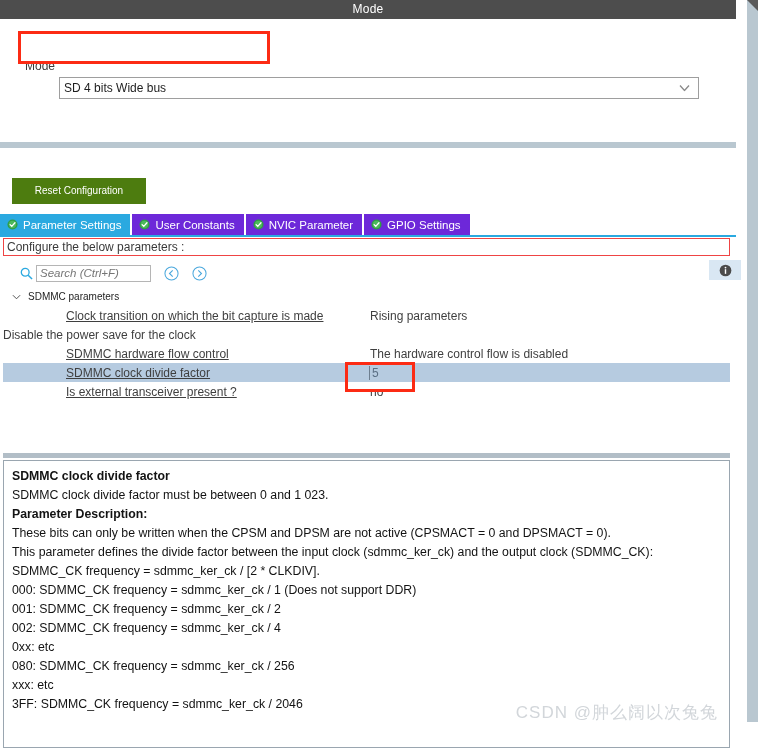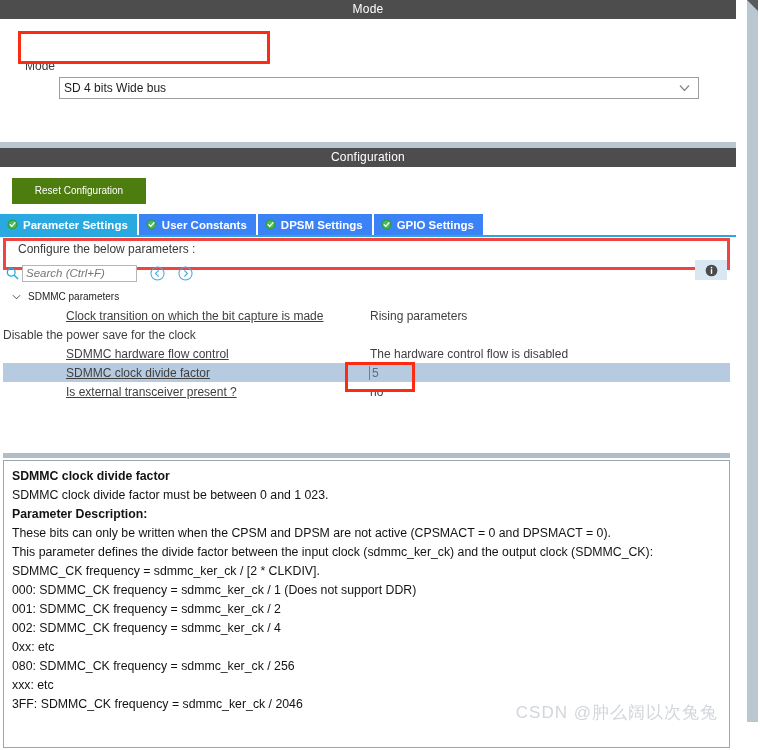--- a/index.html
+++ b/index.html
@@ -167,30 +167,29 @@
 
   
   .tabs {
     position: absolute;
     left: 0;
     top: 47px;
     width: 736px;
     height: 21px;
     display: flex;
     align-items: center;
-    font-weight: bold;
   }
   .tab {
     height: 21px;
     display: flex;
     align-items: center;
     padding: 0 9px 0 7px;
     font-size: 11.5px;
     color: #ffffff;
-    background: #3b82f6;
+    background: #6d28d9;
     margin-right: 2px;
     box-sizing: border-box;
     white-space: nowrap;
   }
   .tab.active {
     background: #2aa9e0;
   }
   .tab-check {
     width: 11px;
     height: 11px;
@@ -205,34 +204,34 @@
     height: 2px;
     background: #2aa9e0;
   }
 
   
   .configure-bar {
     position: absolute;
     left: 3px;
     top: 71px;
     width: 727px;
-    height: 32px;
-    border: 3px solid #ef4444;
+    height: 18px;
+    border: 1px solid #ef4444;
     box-sizing: border-box;
     font-size: 12px;
     color: #3a3a3a;
     line-height: 16px;
-    padding-left: 12px;
+    padding-left: 3px;
     background: #ffffff;
   }
 
   
   .search-row {
     position: absolute;
-    left: 3px;
+    left: 17px;
     top: 92px;
     width: 727px;
     height: 28px;
     display: flex;
     align-items: center;
   }
   .search-icon {
     width: 13px;
     height: 13px;
     margin-left: 3px;
@@ -378,21 +377,20 @@
         <span class="mode-select-text">SD 4 bits Wide bus</span>
         <svg class="mode-chevron" viewBox="0 0 11 7">
           <path d="M1 1 L5.5 6 L10 1" fill="none" stroke="#8a8a8a" stroke-width="1.3"></path>
         </svg>
       </div>
     </div>
   </div>
 
   <div class="panel-gap"></div>
 
-  <div class="config-header section-header">Configuration</div>
 
   <div class="config-body">
 
     <div class="reset-btn">Reset Configuration</div>
 
     <div class="tabs">
       <div class="tab active">
         <svg class="tab-check" viewBox="0 0 12 12">
           <circle cx="6" cy="6" r="5.5" fill="#2f9e44"></circle>
           <circle cx="6" cy="6" r="4" fill="#4db85c"></circle>
@@ -407,21 +405,21 @@
           <path d="M3.4 6.1 L5.2 8 L8.7 4.1" fill="none" stroke="#ffffff" stroke-width="1.4" stroke-linecap="round"></path>
         </svg>
         <span>User Constants</span>
       </div>
       <div class="tab">
         <svg class="tab-check" viewBox="0 0 12 12">
           <circle cx="6" cy="6" r="5.5" fill="#2f9e44"></circle>
           <circle cx="6" cy="6" r="4" fill="#4db85c"></circle>
           <path d="M3.4 6.1 L5.2 8 L8.7 4.1" fill="none" stroke="#ffffff" stroke-width="1.4" stroke-linecap="round"></path>
         </svg>
-        <span>DPSM Settings</span>
+        <span>NVIC Parameter</span>
       </div>
       <div class="tab">
         <svg class="tab-check" viewBox="0 0 12 12">
           <circle cx="6" cy="6" r="5.5" fill="#2f9e44"></circle>
           <circle cx="6" cy="6" r="4" fill="#4db85c"></circle>
           <path d="M3.4 6.1 L5.2 8 L8.7 4.1" fill="none" stroke="#ffffff" stroke-width="1.4" stroke-linecap="round"></path>
         </svg>
         <span>GPIO Settings</span>
       </div>
     </div>

